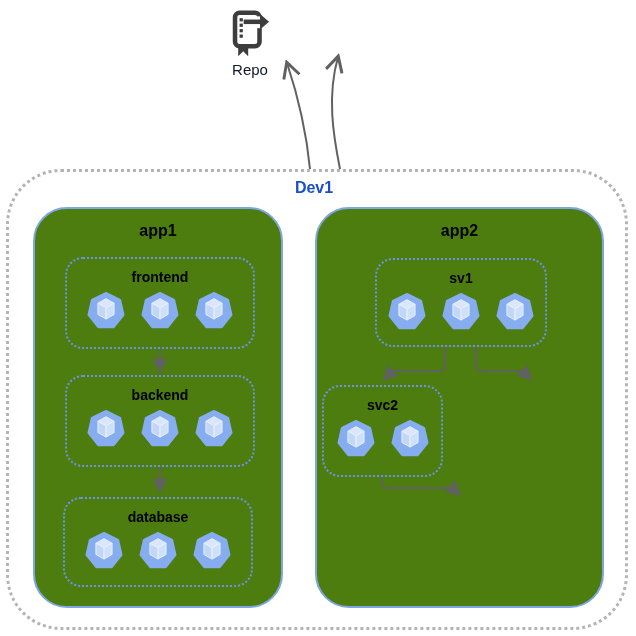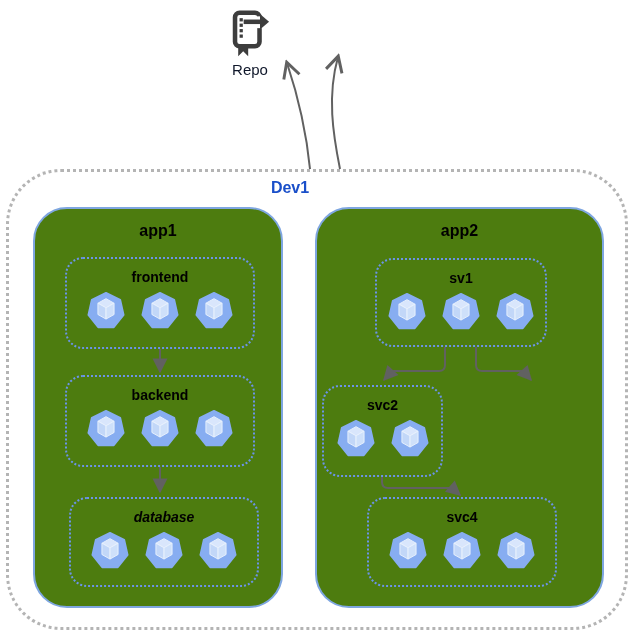--- a/index.html
+++ b/index.html
@@ -8,41 +8,41 @@
 
   
   .ext-node{position:absolute;display:flex;flex-direction:column;align-items:center;}
   .ext-node.repo{left:212px;top:10px;width:76px;}
   .ext-node.partner{left:342px;top:11px;width:76px;}
   .ext-label{margin-top:2px;font-size:15px;color:#0f172a;white-space:nowrap;}
 
   
   .boundary{position:absolute;left:6px;top:169px;width:622px;height:461px;
             border:3px dotted var(--boundary-border,#b4b4b4);border-radius:55px;box-sizing:border-box;}
-  .boundary-label{position:absolute;left:264px;top:179px;width:52px;text-align:center;
+  .boundary-label{position:absolute;left:288px;top:179px;width:52px;text-align:center;
             font-size:16px;font-weight:bold;color:var(--boundary-label,#1a4fc9);}
 
   
   .app{position:absolute;border:2px solid var(--app-border,#7ea6e0);border-radius:34px;
        box-sizing:border-box;background:#4d7c0f;}
   .app-1{left:33px;top:207px;width:250px;height:401px;}
   .app-2{left:315px;top:207px;width:289px;height:401px;}
   .app-label{position:absolute;left:0;top:13px;width:100%;text-align:center;
        font-size:16px;font-weight:bold;color:var(--label-text,#000);}
 
   
   .service{position:absolute;border:2px dotted var(--service-border,#6b94e8);border-radius:18px;
        box-sizing:border-box;display:flex;flex-direction:column;align-items:center;background:transparent;}
   .svc-label{margin-top:10px;font-size:14px;font-weight:bold;color:var(--label-text,#000);}
   .pods{display:flex;flex-direction:row;gap:16px;margin-top:7px;}
   .pods svg{display:block;}
 
   .svc-frontend{left:65px;top:257px;width:190px;height:92px;}
   .svc-backend {left:65px;top:375px;width:190px;height:92px;}
-  .svc-database{left:69px;top:497px;width:190px;height:90px;font-style:italic;}
+  .svc-database{left:63px;top:497px;width:190px;height:90px;}
   .svc-sv1 {left:375px;top:258px;width:172px;height:89px;}
   .svc-svc2{left:322px;top:385px;width:121px;height:92px;}
   .svc-svc3{left:472px;top:385px;width:120px;height:92px;}
   .svc-svc4{left:367px;top:497px;width:190px;height:90px;}
 
   
   .edges{position:absolute;left:0;top:0;width:636px;height:636px;pointer-events:none;z-index:10;}
   .edge{fill:none;stroke:var(--arrow,#616161);stroke-width:2;stroke-linejoin:round;}
   .defs-svg{position:absolute;width:0;height:0;overflow:hidden;}
 </style>
@@ -147,34 +147,20 @@
     <div class="svc-label">svc2</div>
     <div class="pods">
         <svg width="38" height="38" viewBox="0 0 40 40">
           <use href="#pod-symbol"></use>
         </svg>
         <svg width="38" height="38" viewBox="0 0 40 40">
           <use href="#pod-symbol"></use>
         </svg>
       </div>
   </div>
-  <div class="service svc-svc4">
-    <div class="svc-label">svc4</div>
-    <div class="pods">
-        <svg width="38" height="38" viewBox="0 0 40 40">
-          <use href="#pod-symbol"></use>
-        </svg>
-        <svg width="38" height="38" viewBox="0 0 40 40">
-          <use href="#pod-symbol"></use>
-        </svg>
-        <svg width="38" height="38" viewBox="0 0 40 40">
-          <use href="#pod-symbol"></use>
-        </svg>
-      </div>
-  </div>
 
   <svg class="edges">
     <defs>
       <marker id="mk-block" viewBox="0 0 12 12" refX="10" refY="6" markerWidth="9" markerHeight="9" orient="auto">
         <path d="M1,1 L11,6 L1,11 Z" fill="var(--arrow,#616161)"></path>
       </marker>
       <marker id="mk-open" viewBox="0 0 12 12" refX="10" refY="6" markerWidth="11" markerHeight="11" orient="auto">
         <path d="M2,1.5 L10.5,6 L2,10.5" fill="none" stroke="var(--arrow,#616161)" stroke-width="1.6"></path>
       </marker>
     </defs>

